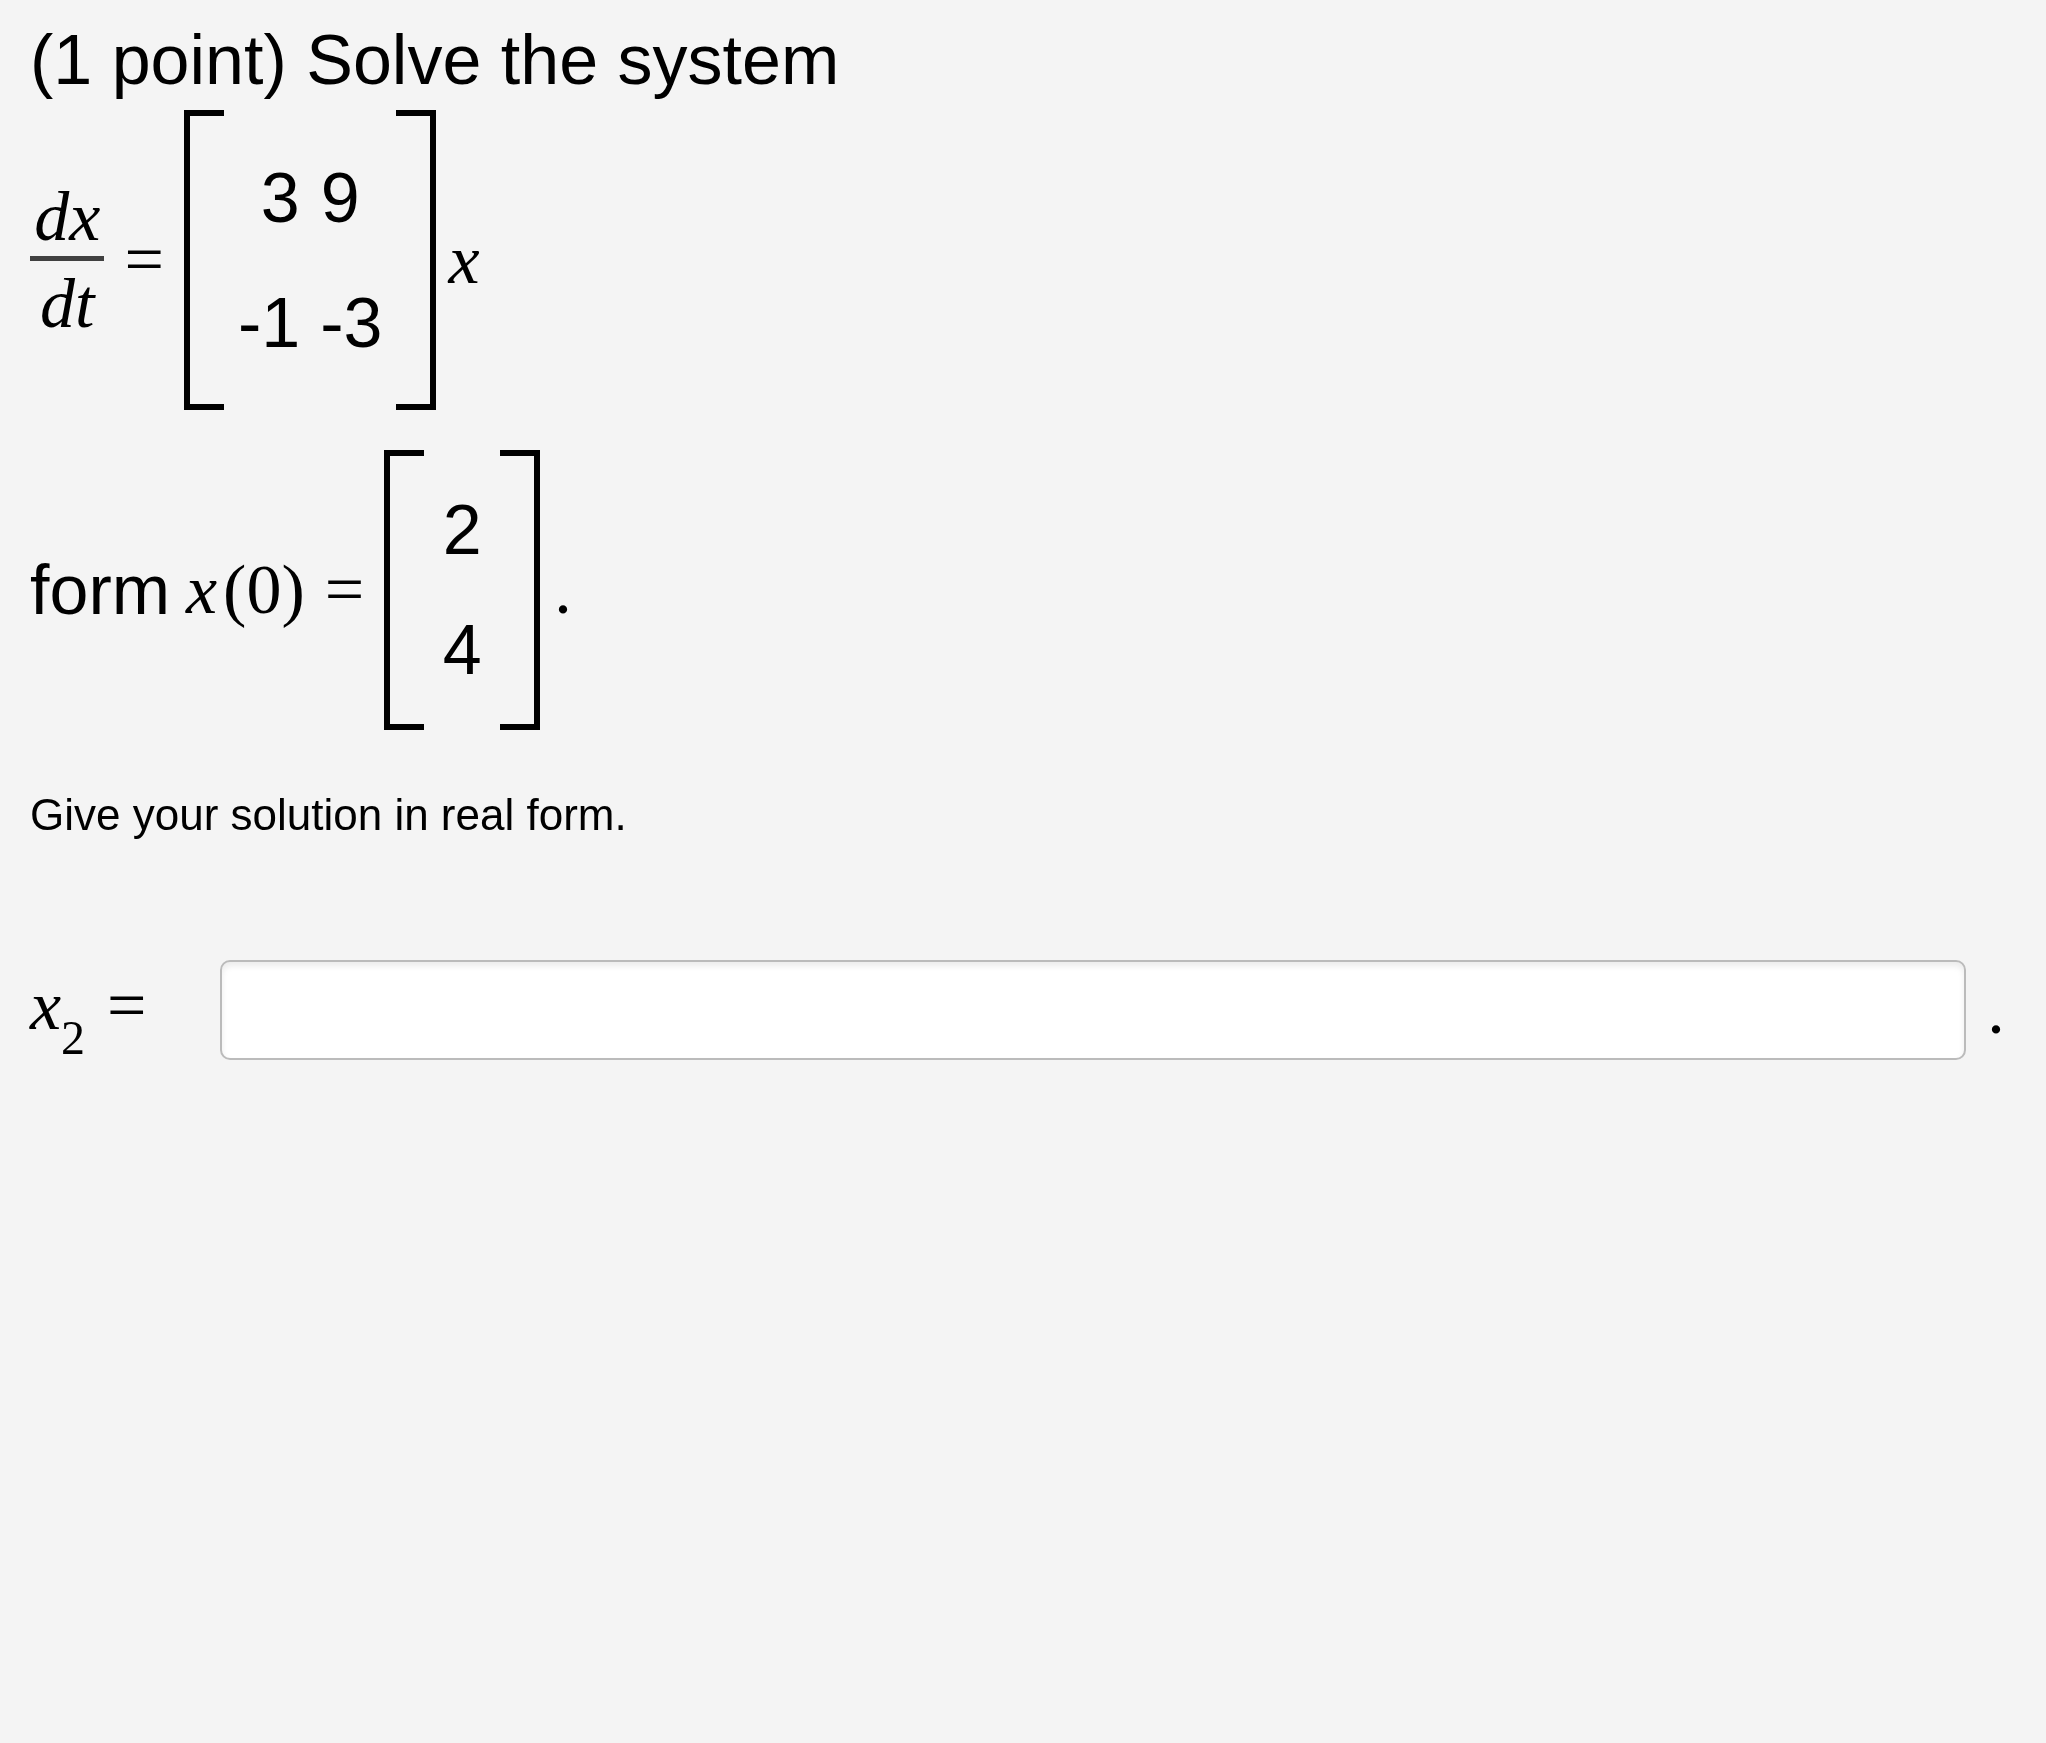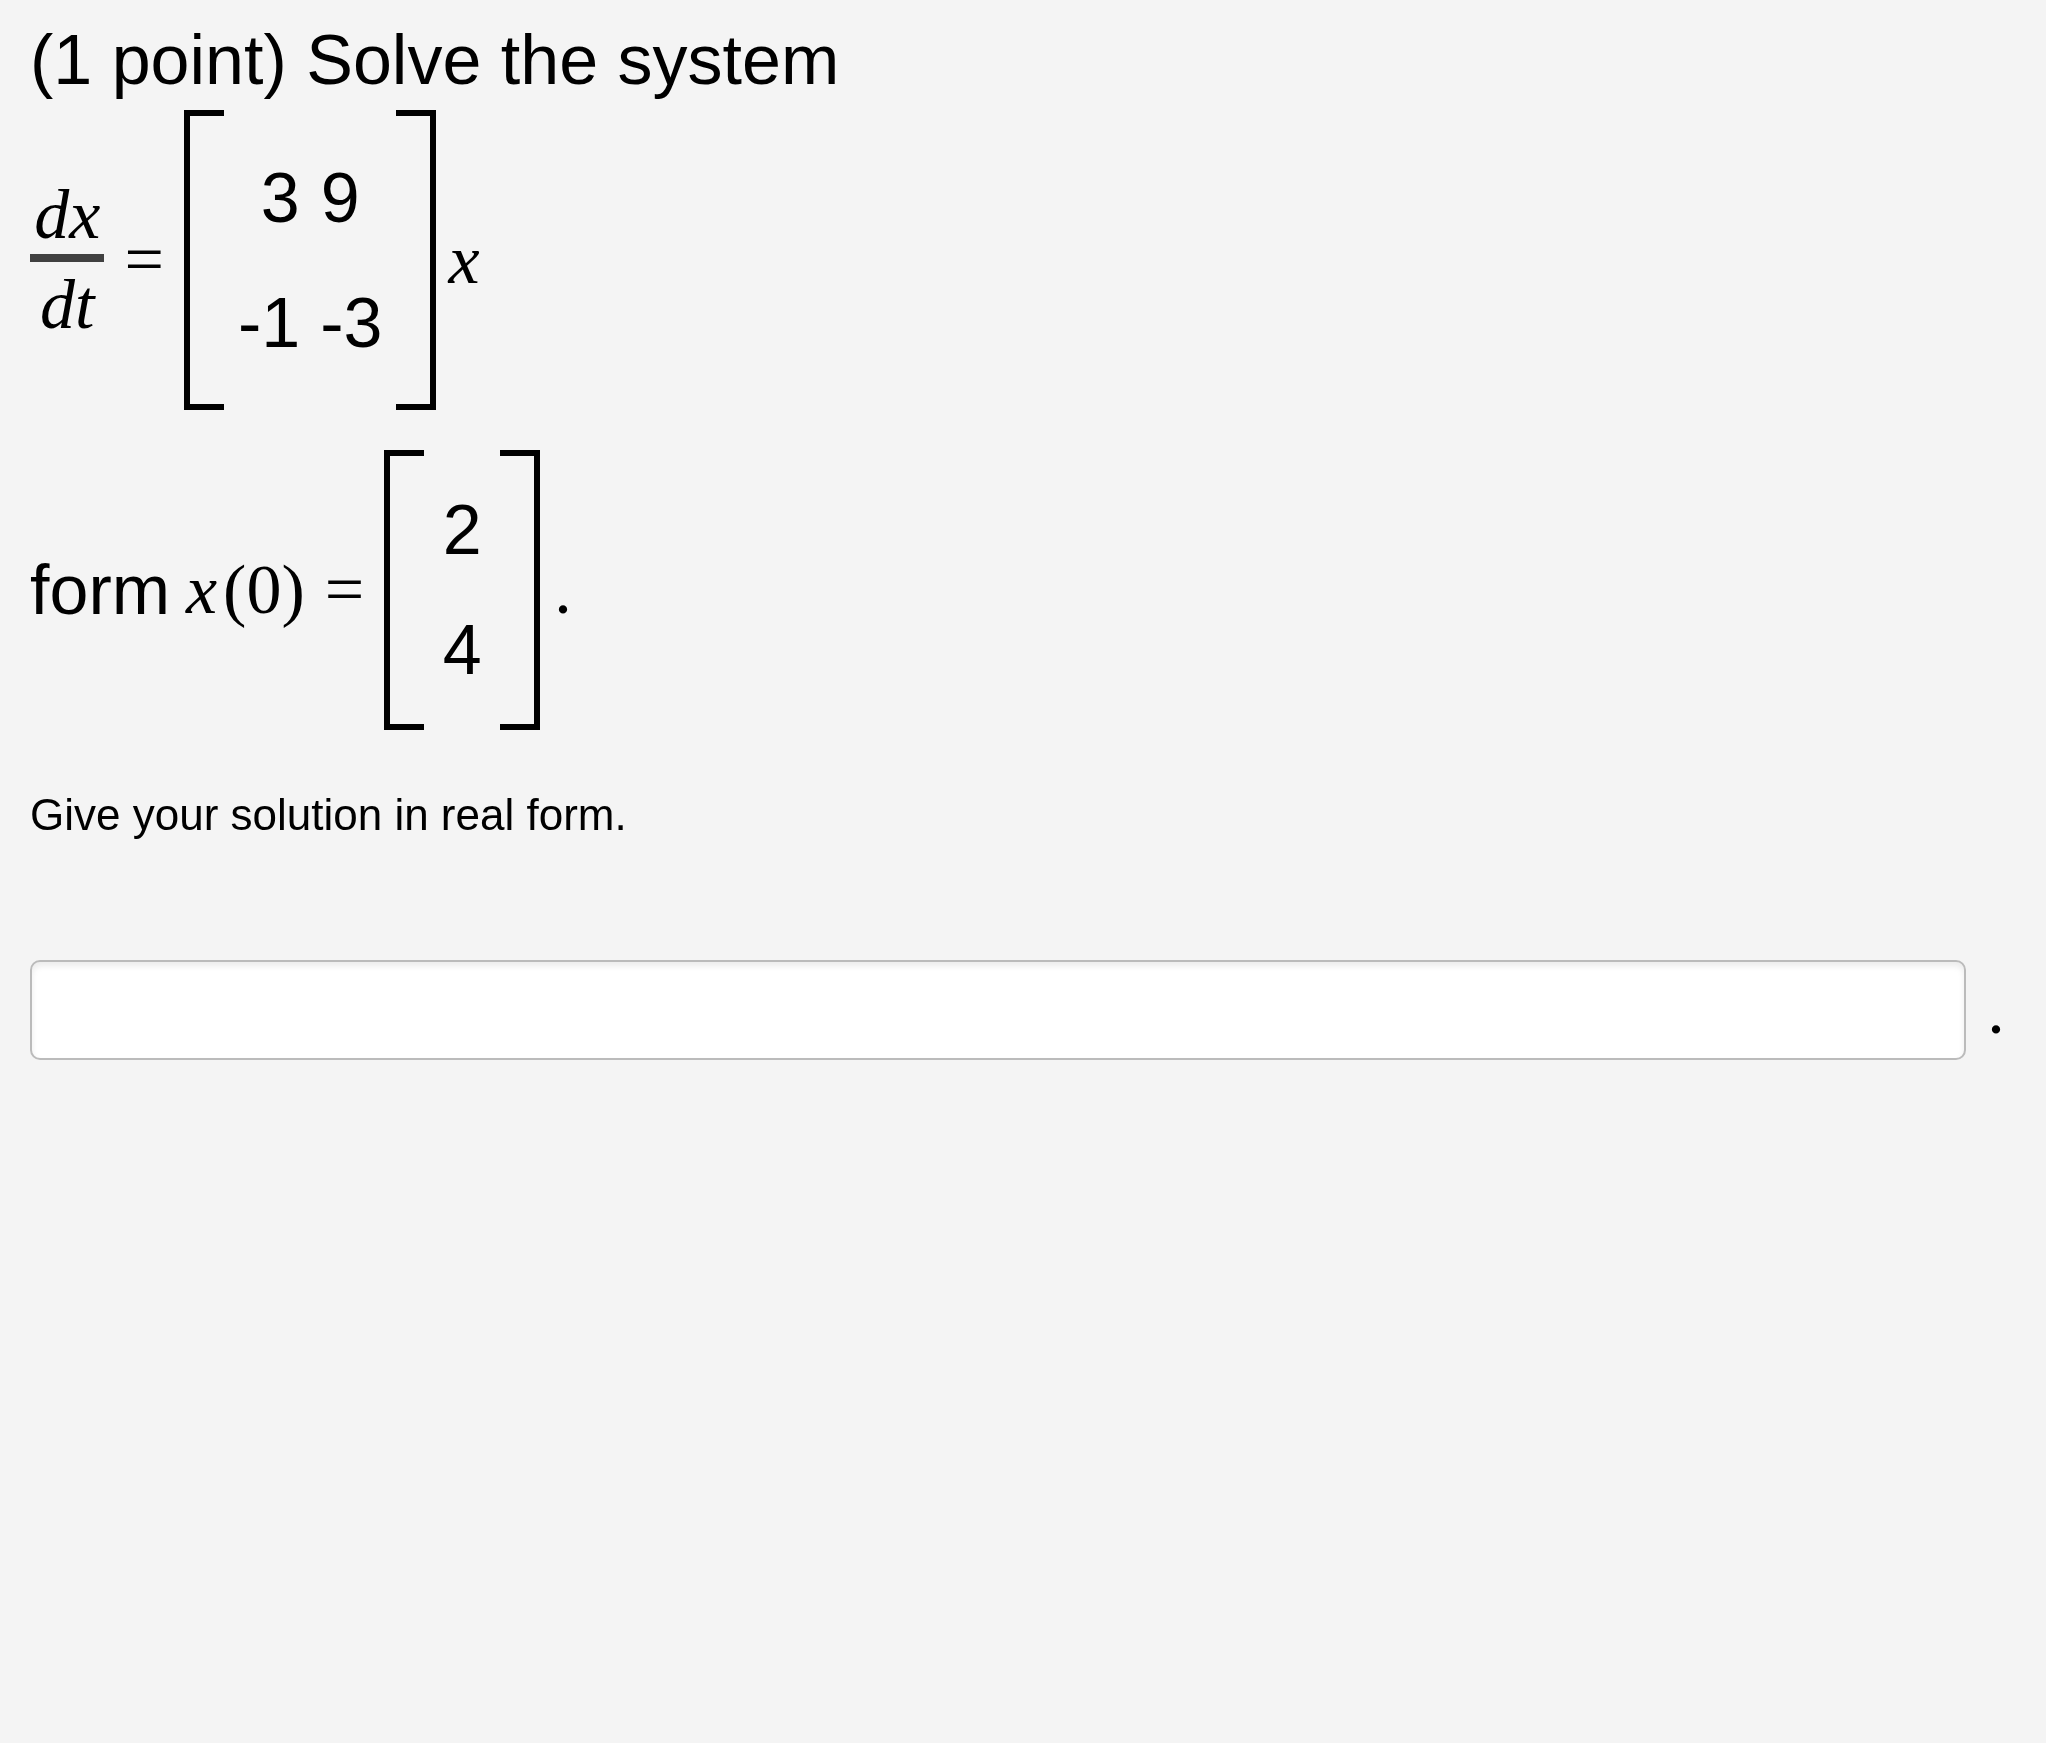--- a/index.html
+++ b/index.html
@@ -34,21 +34,21 @@
     align-items: center;
     font-family: "Times New Roman", Times, serif;
     font-style: italic;
     font-size: 70px;
     line-height: 1;
   }
   .frac .num {
     padding: 0 4px 4px 4px;
   }
   .frac .den {
-    border-top: 8px solid #404040;
+    border-top: 5px solid #404040;
     padding: 8px 10px 0 10px;
   }
   .eq-sign {
     font-family: "Times New Roman", Times, serif;
     font-size: 70px;
     margin: 0 20px;
   }
   .matrix {
     display: inline-flex;
     align-items: stretch;
@@ -226,17 +226,20 @@
       </span>
       <span class="bracket right"></span>
     </span>
     <span class="period">.</span>
   </div>
 
   <div class="instr">Give your solution in real form.</div>
 
 
   <div class="answer-row">
+    <span class="answer-label">
+      <span>x</span><span class="sub">2</span><span> = </span>
+    </span>
     <input class="answer-input" type="text" value="" style="">
     <span class="trail">.</span>
   </div>
 
 </div>
 
 </body></html>

